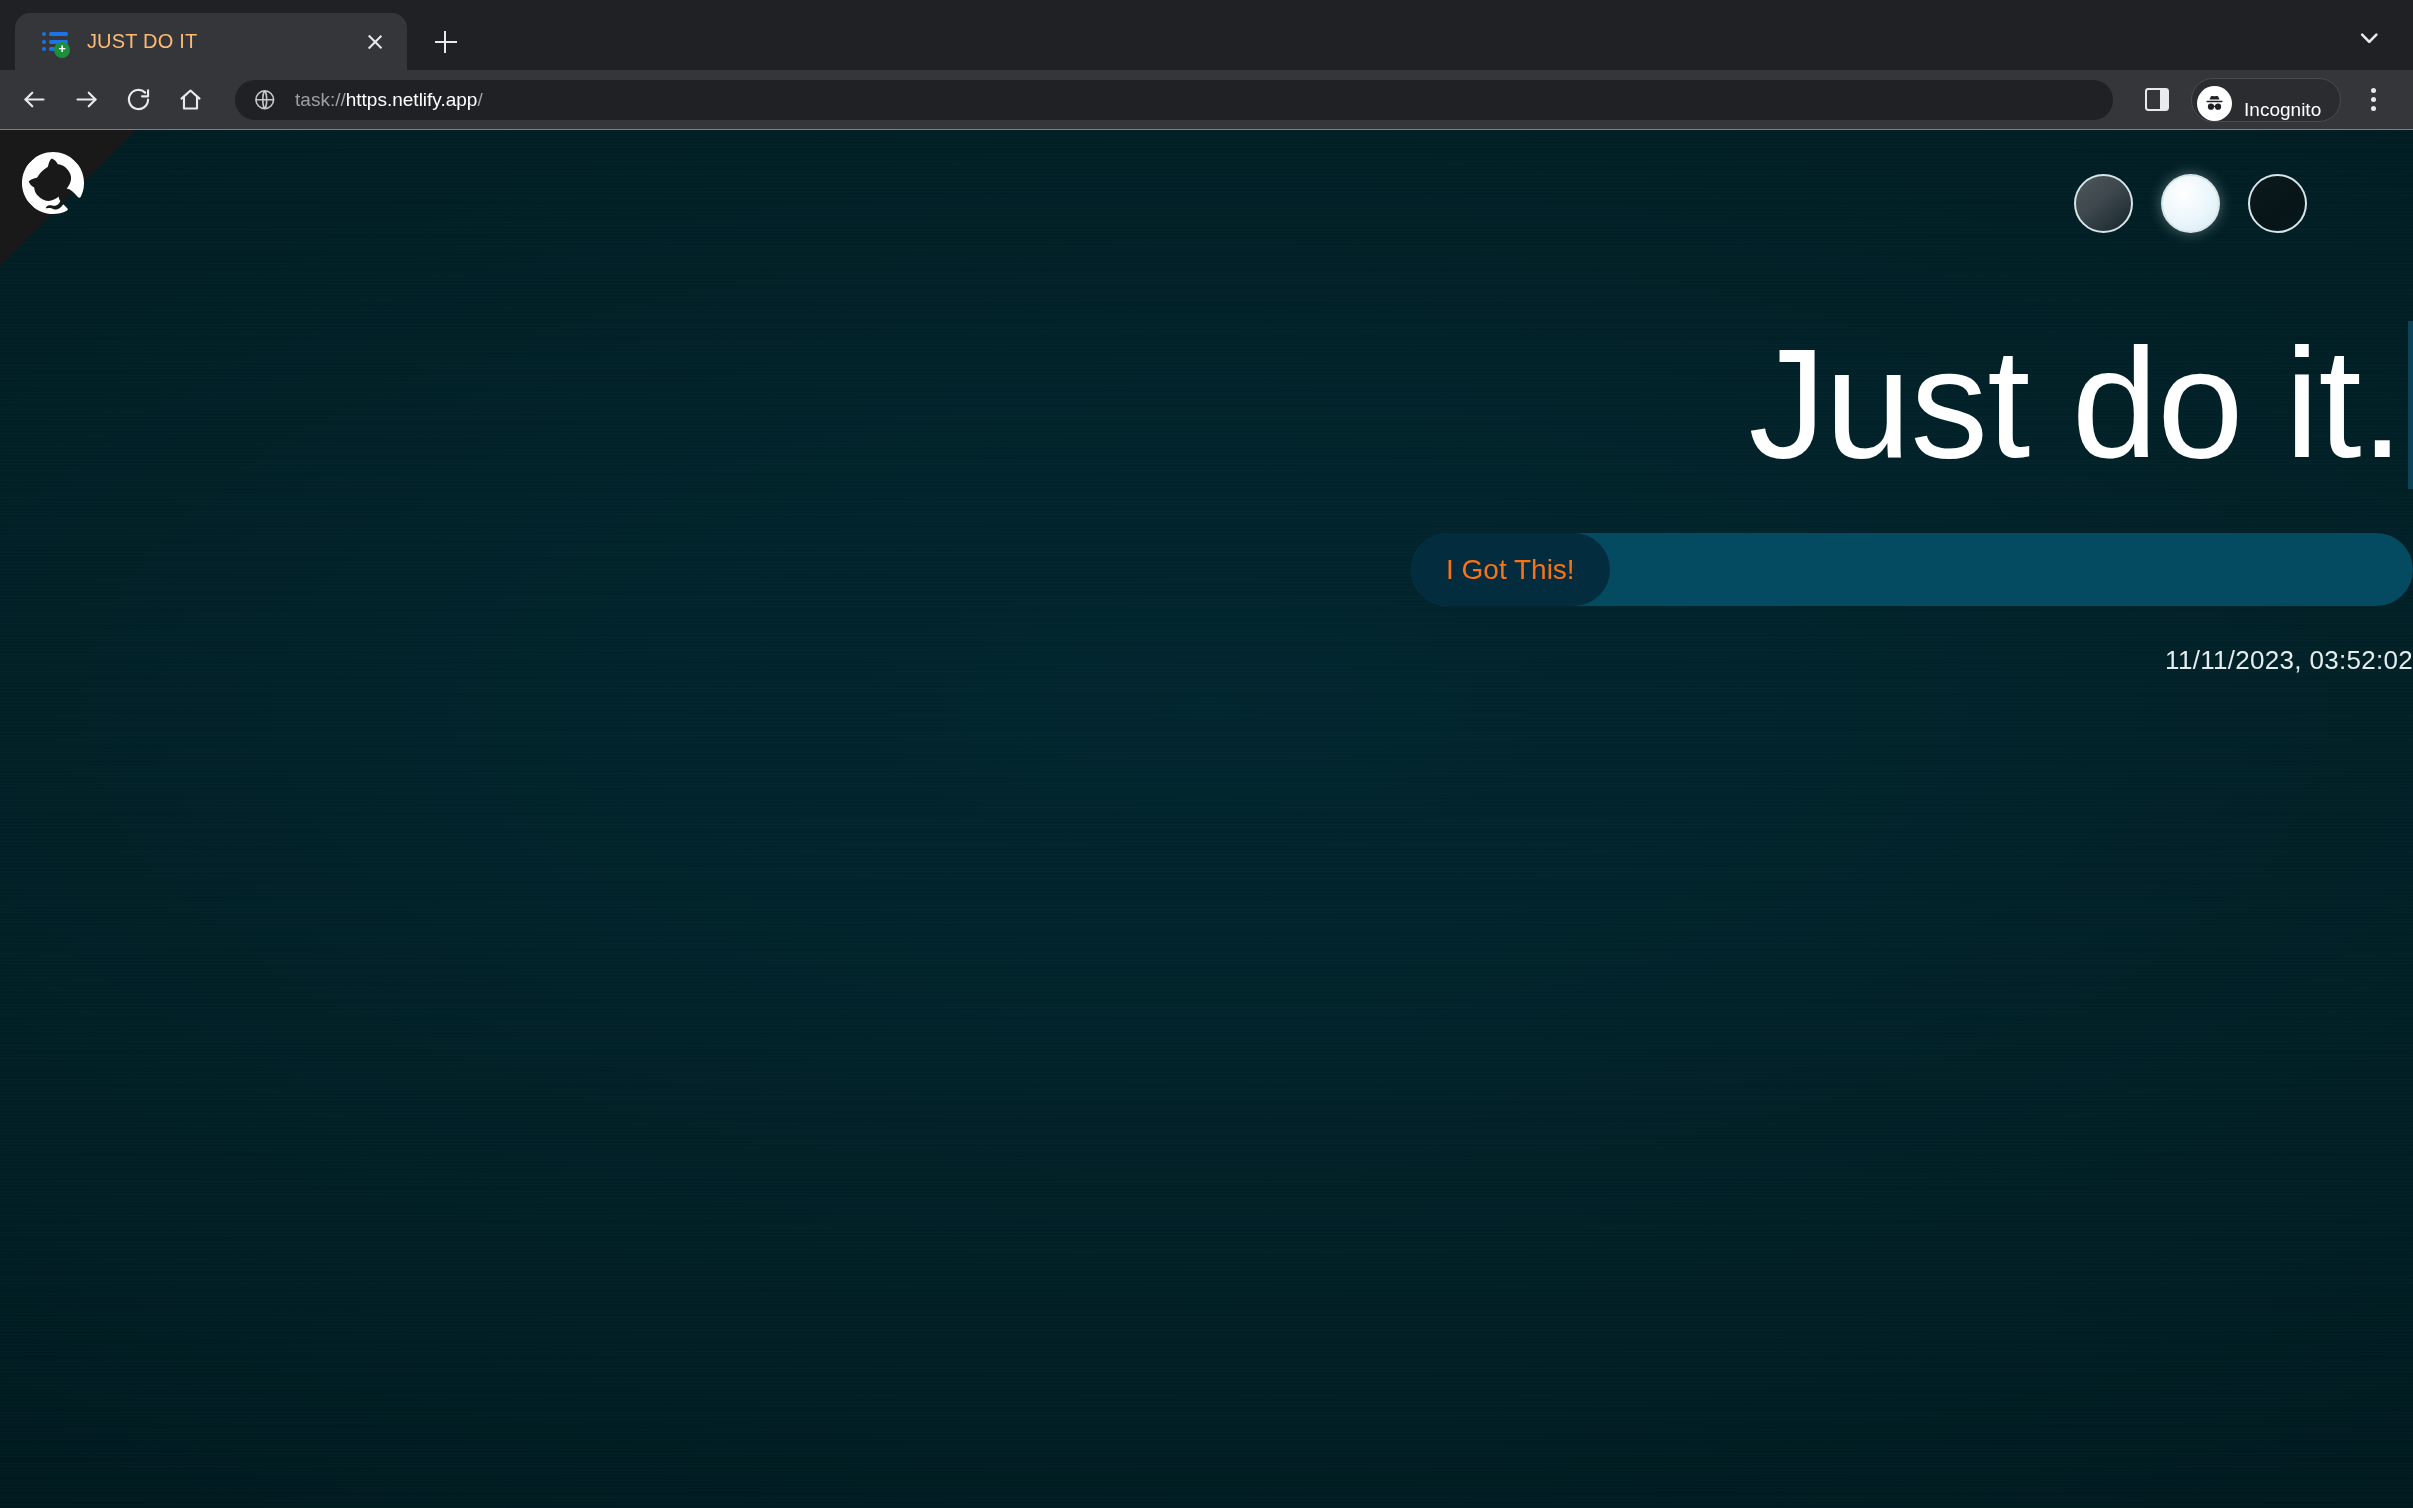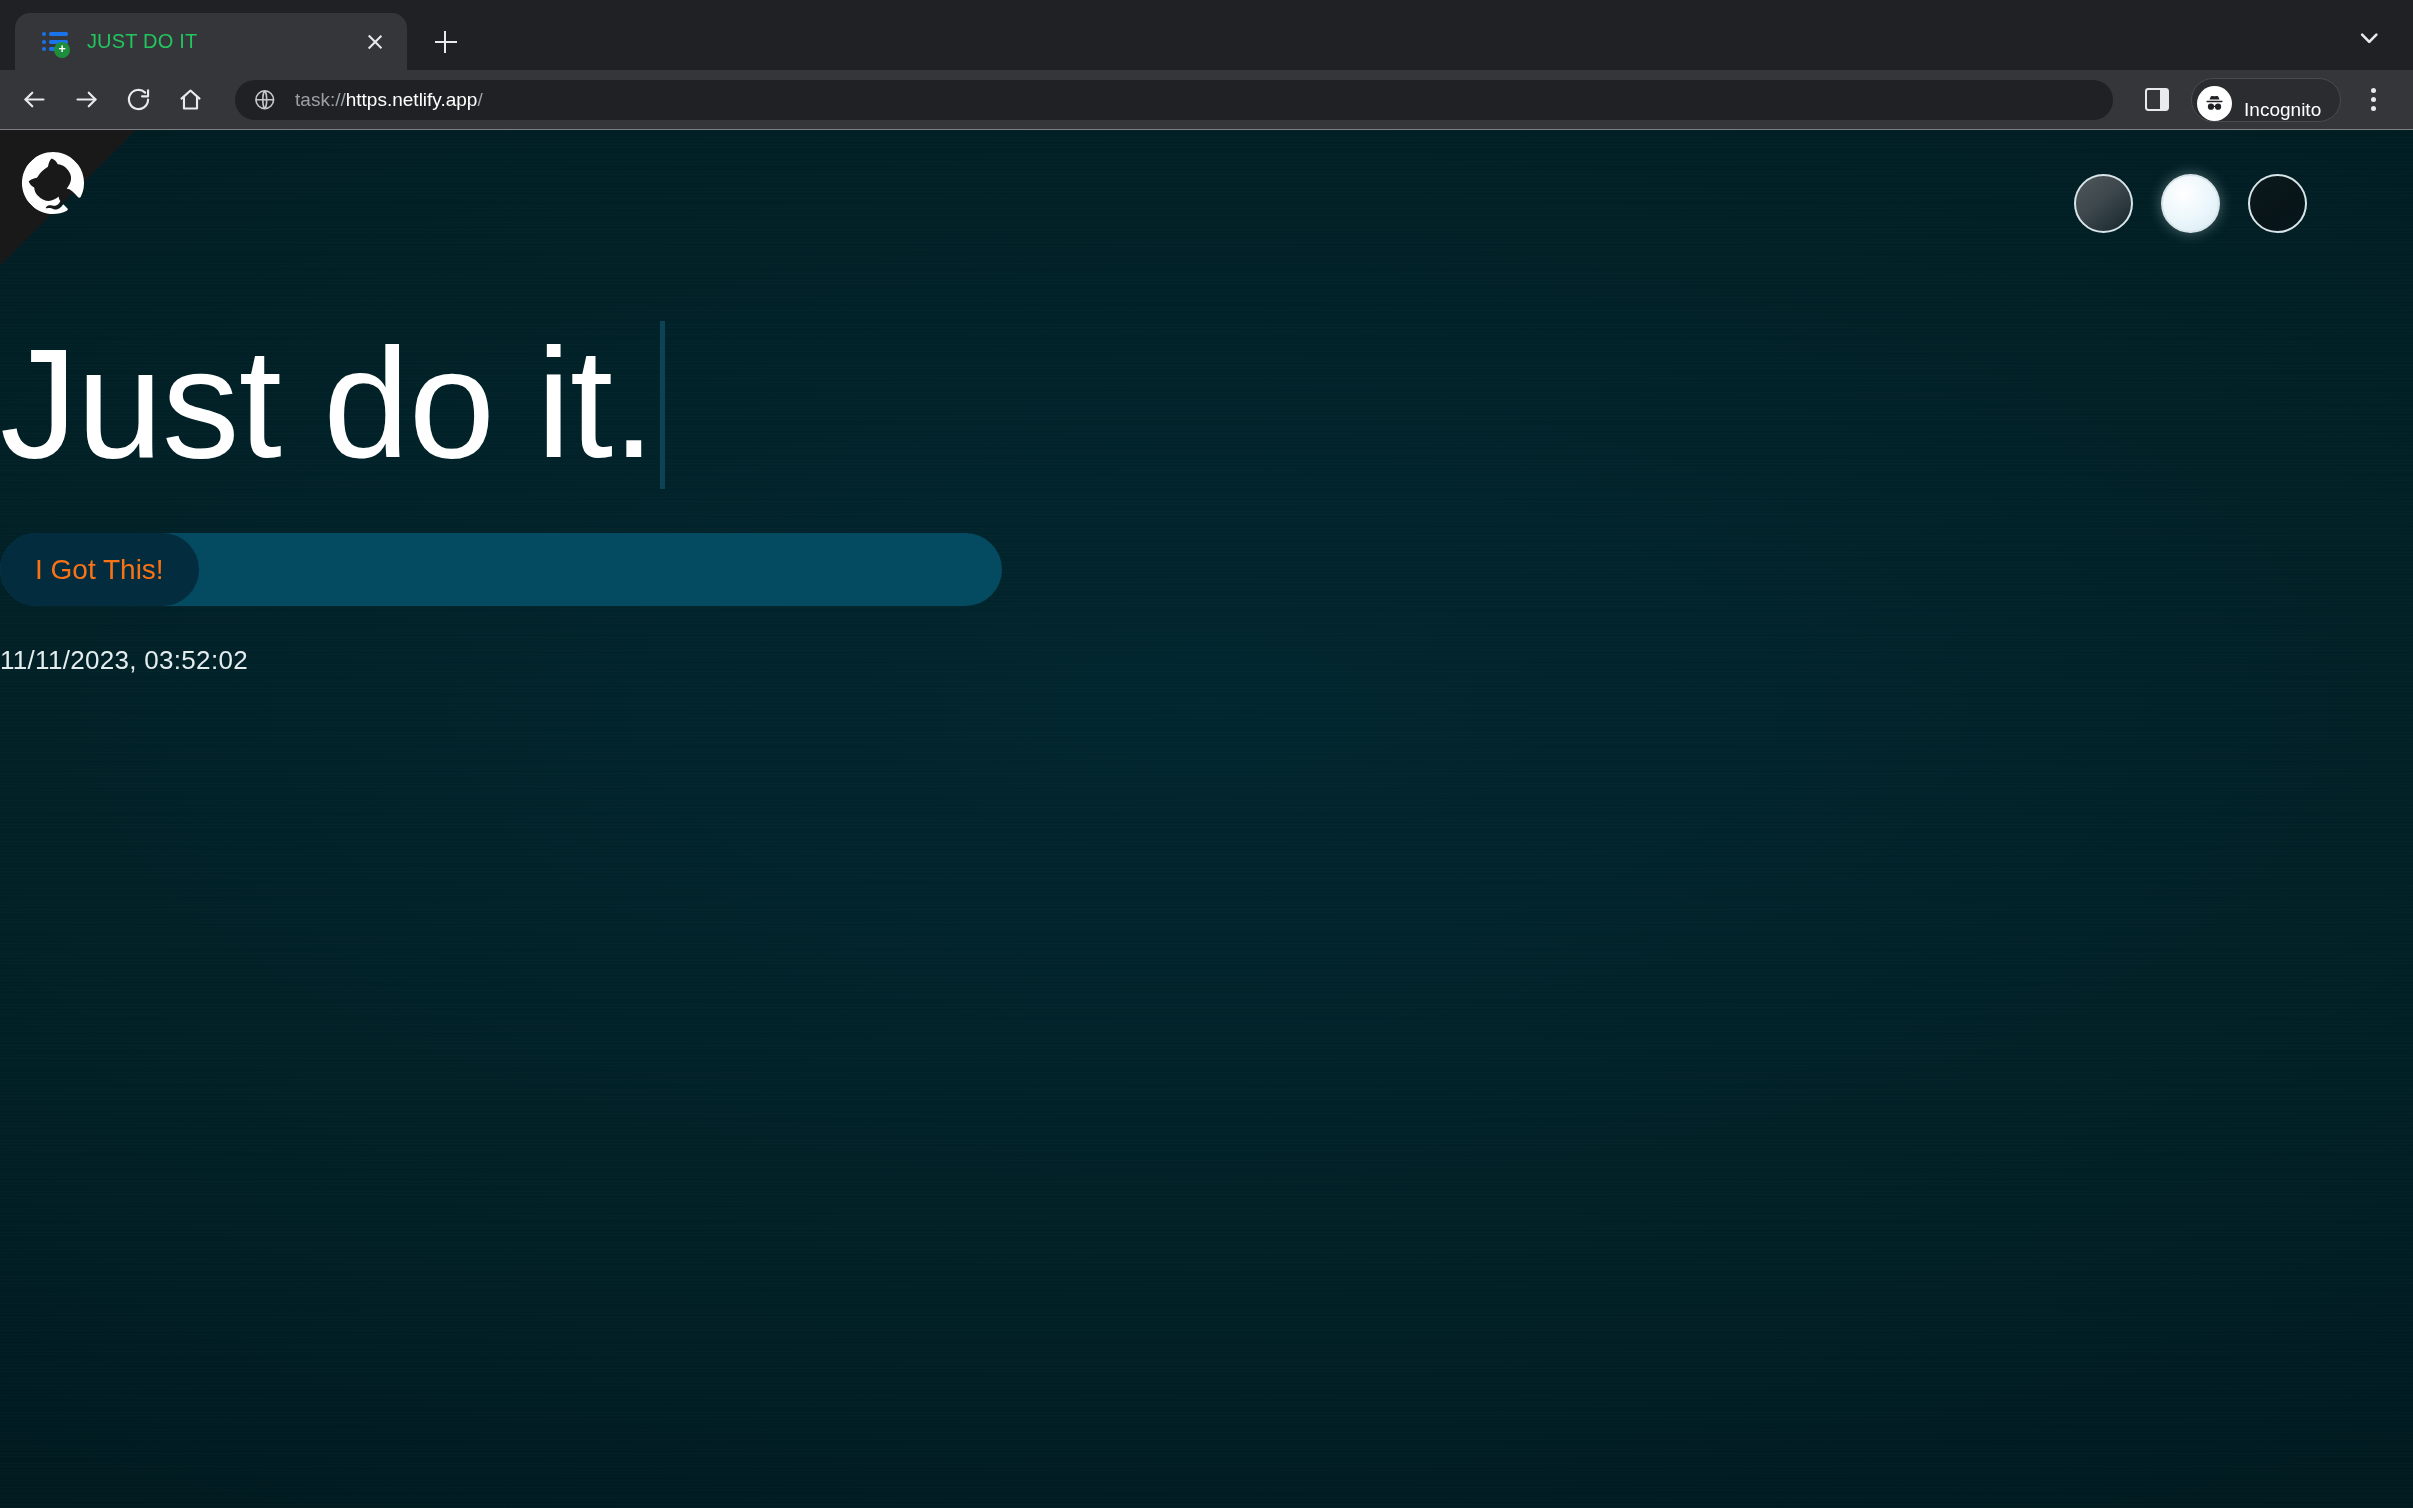--- a/index.html
+++ b/index.html
@@ -75,21 +75,21 @@
     border-radius: 50%;
     background: #1e8e3e;
     color: #fff;
     font-size: 12.6px;
     line-height: 14.2px;
     text-align: center;
     font-weight: bold;
   }
 
   .tab-title {
-    color: #22c55e;
+    color: #fdba74;
     font-size: 20px;
     letter-spacing: 0.2px;
     white-space: nowrap;
     overflow: hidden;
     flex: 1;
   }
 
   .tab-close {
     width: 40px; height: 40px;
     margin-right: 11.7px;
@@ -293,21 +293,21 @@
     background: linear-gradient(140deg, #0d1b1e 0%, #081417 55%, #04181c 100%);
   }
 
   
   .hero {
     position: absolute;
     top: 0; left: 0; right: 0;
     padding-top: 188px;
     display: flex;
     flex-direction: column;
-    align-items: flex-start;
+    align-items: flex-end;
   }
   .hero-title-wrap {
     display: flex;
     align-items: center;
     justify-content: center;
   }
   .hero-title {
     font-family: "Liberation Sans", sans-serif;
     font-weight: 300;
     font-size: 155px;

